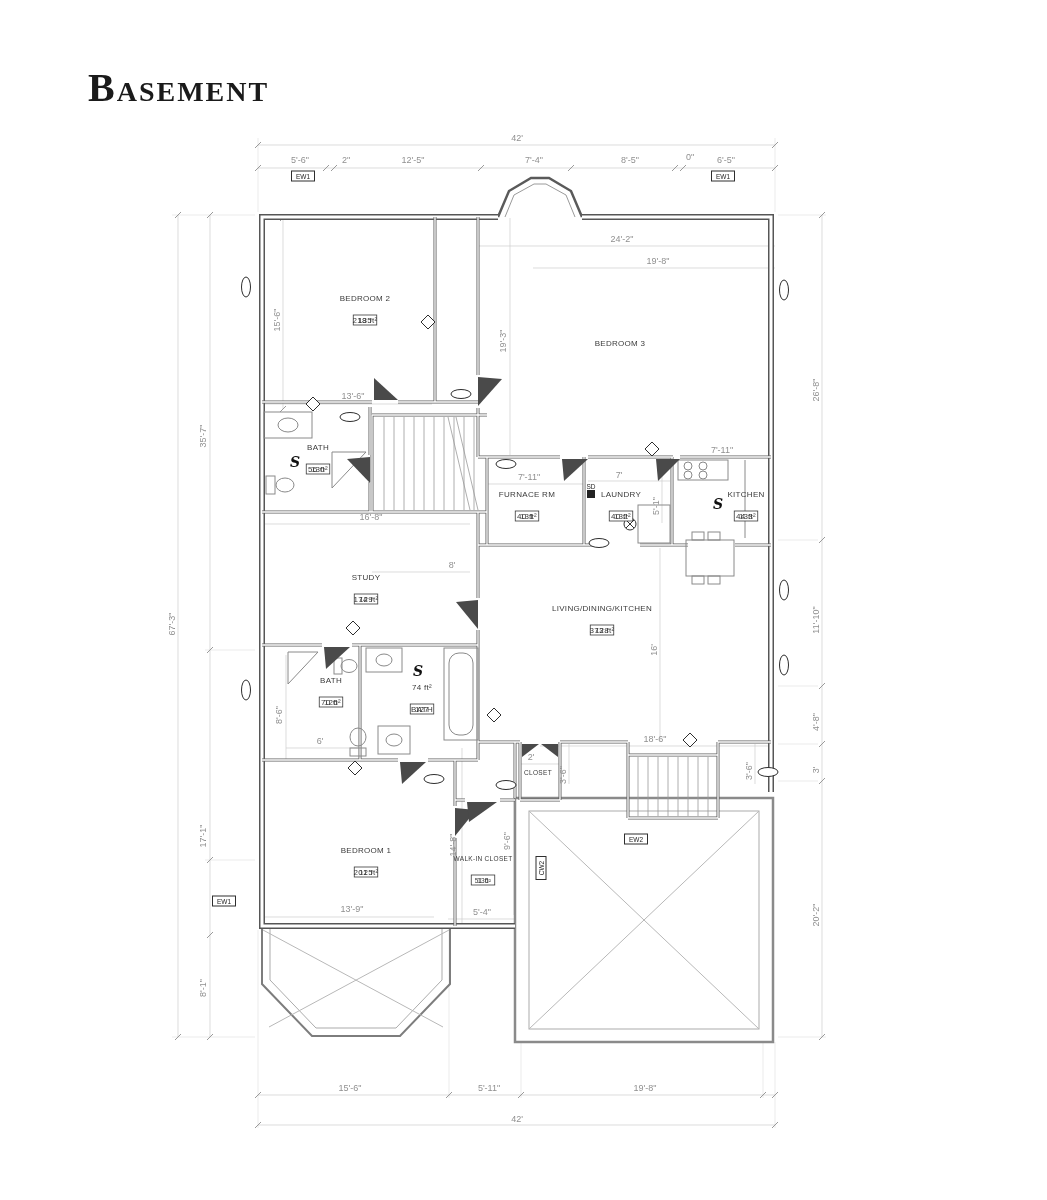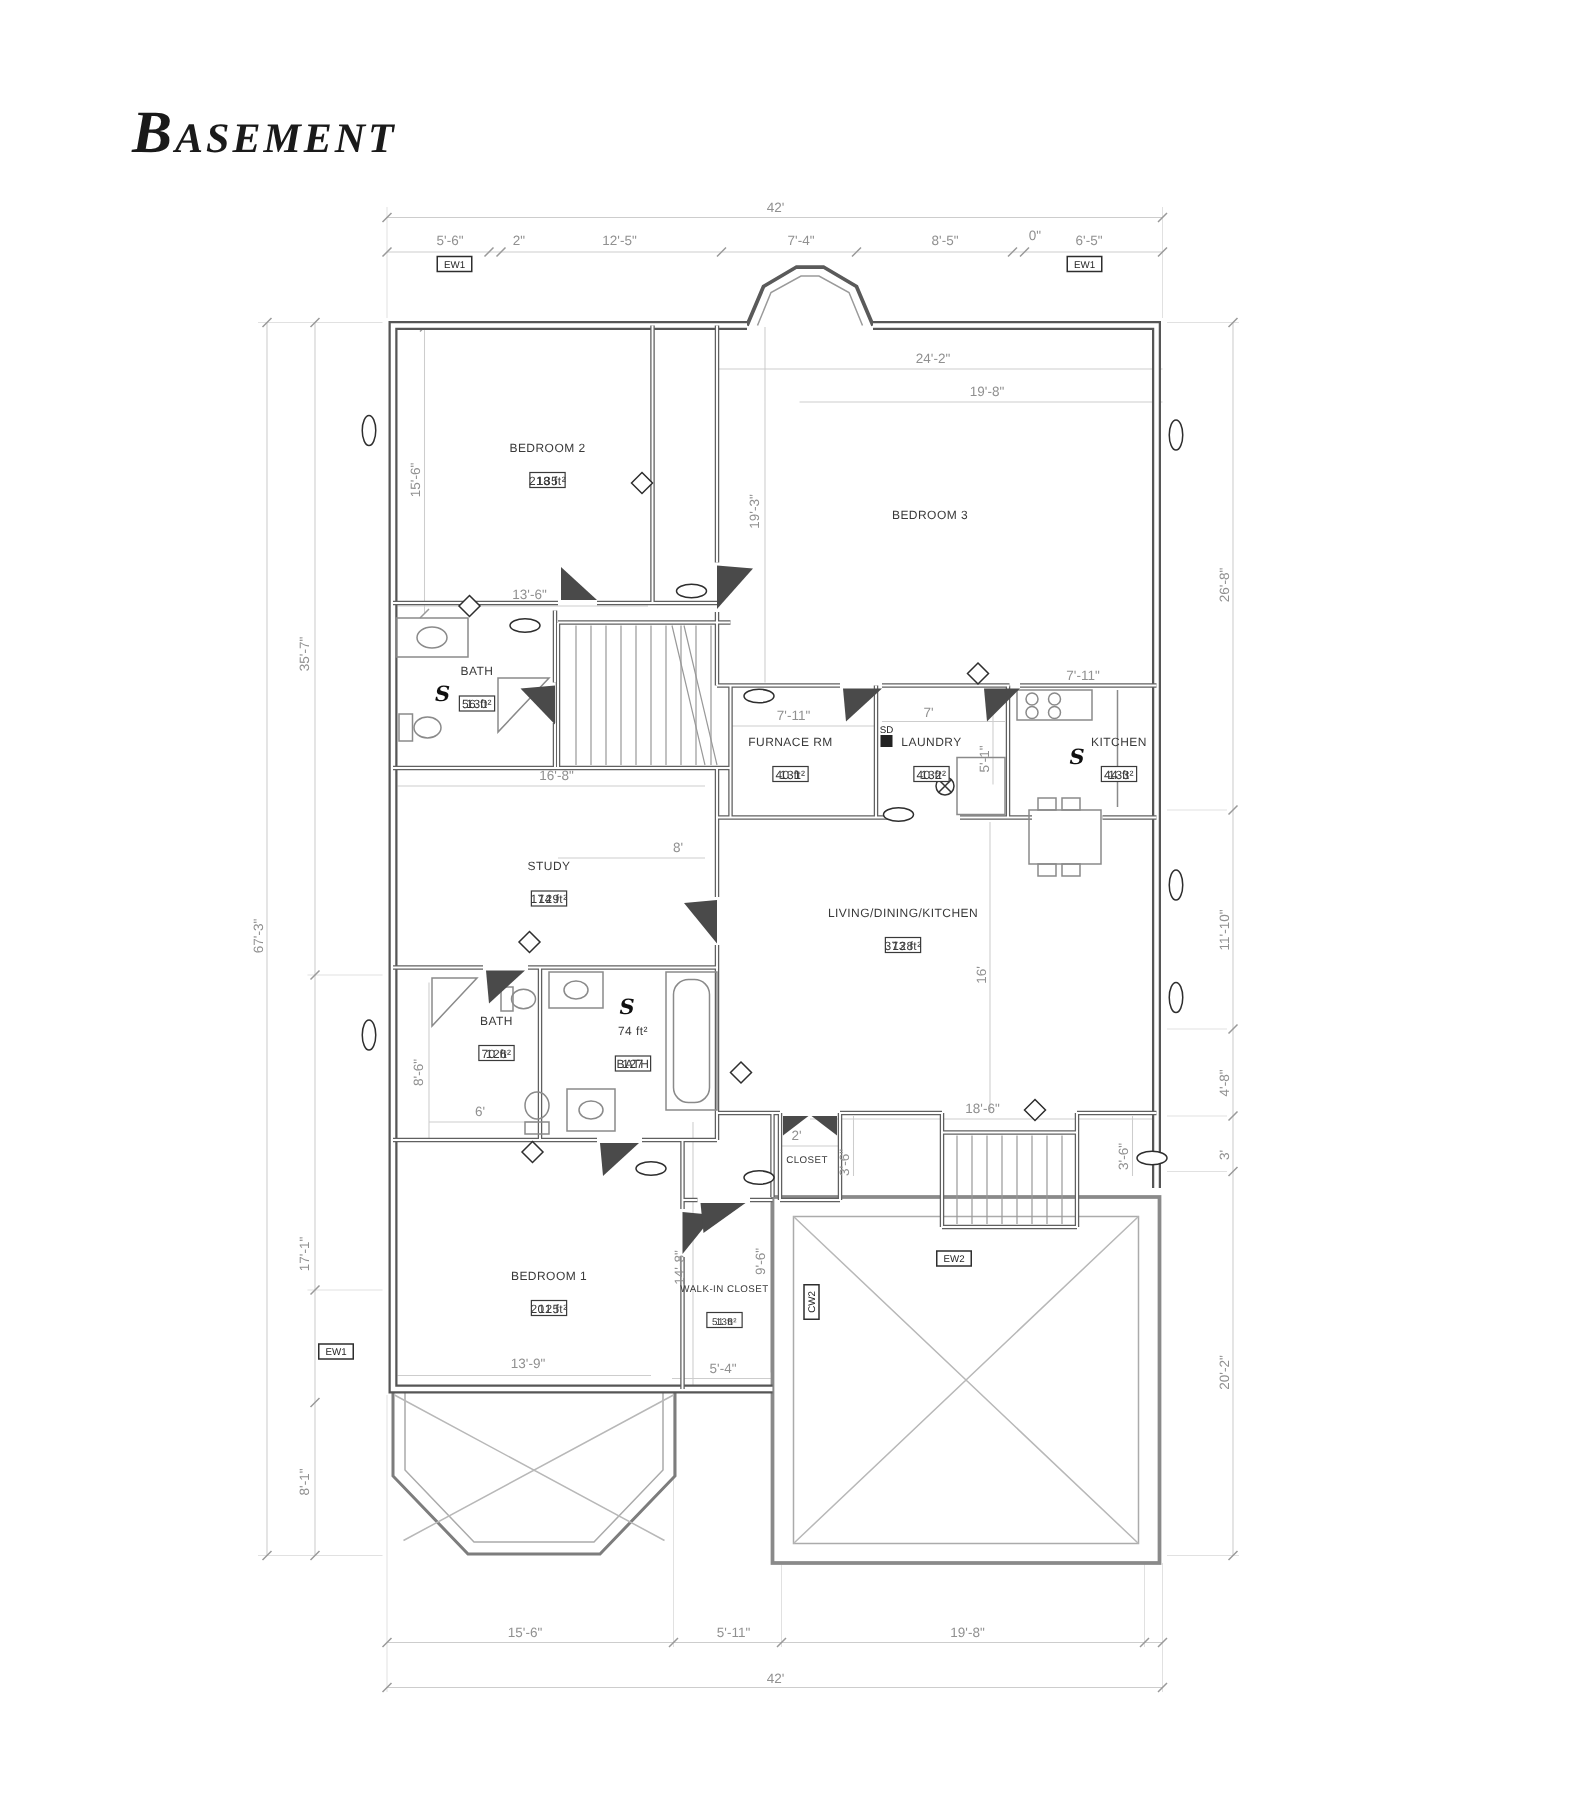--- a/index.html
+++ b/index.html
@@ -1,20 +1,20 @@
 <!DOCTYPE html>
 <html><head>
 <meta charset="utf-8">
 <style>
   html,body{margin:0;padding:0;background:#ffffff;}
   .page{position:relative;width:1047px;height:1200px;background:#ffffff;overflow:hidden;
         font-family:"Liberation Sans",sans-serif;}
   .title{position:absolute;left:88px;top:64px;margin:0;
          font-family:"Liberation Serif",serif;font-variant:small-caps;font-weight:600;
-         font-size:40px;letter-spacing:2px;color:#1a1a1a;font-style:italic;}
+         font-size:40px;letter-spacing:2px;color:#1a1a1a;}
   svg{position:absolute;left:0;top:0;}
   .dim{font:9px "Liberation Sans",sans-serif;fill:#909090;text-anchor:middle;}
   .room{font:8px "Liberation Sans",sans-serif;fill:#3a3a3a;text-anchor:middle;letter-spacing:.3px;}
   .room.sm{font-size:6.5px;}
   .numbox{fill:#ffffff;stroke:#3a3a3a;stroke-width:.8;}
   .tagshape{fill:#ffffff;stroke:#2e2e2e;stroke-width:1;}
   .tagtext{font:6.5px "Liberation Sans",sans-serif;fill:#1e1e1e;text-anchor:middle;}
   .sym{font:italic bold 14px "DejaVu Serif",serif;fill:#101010;text-anchor:middle;}
 </style>
 </head>

